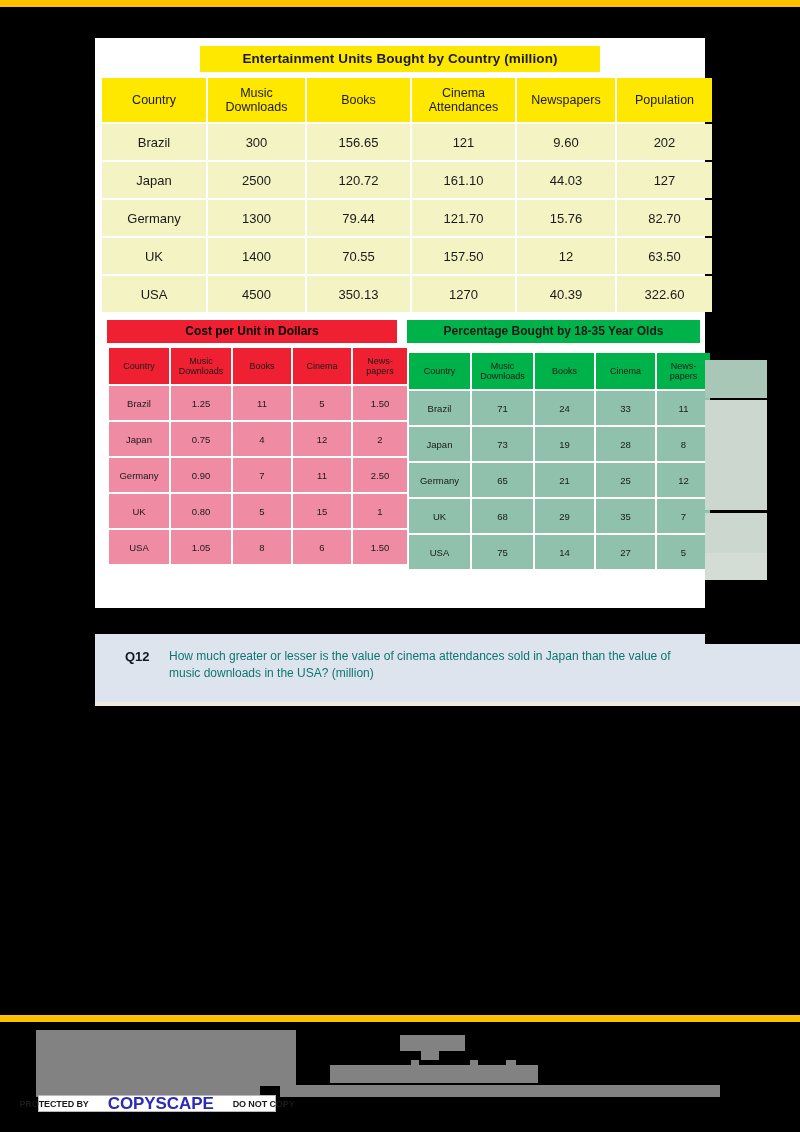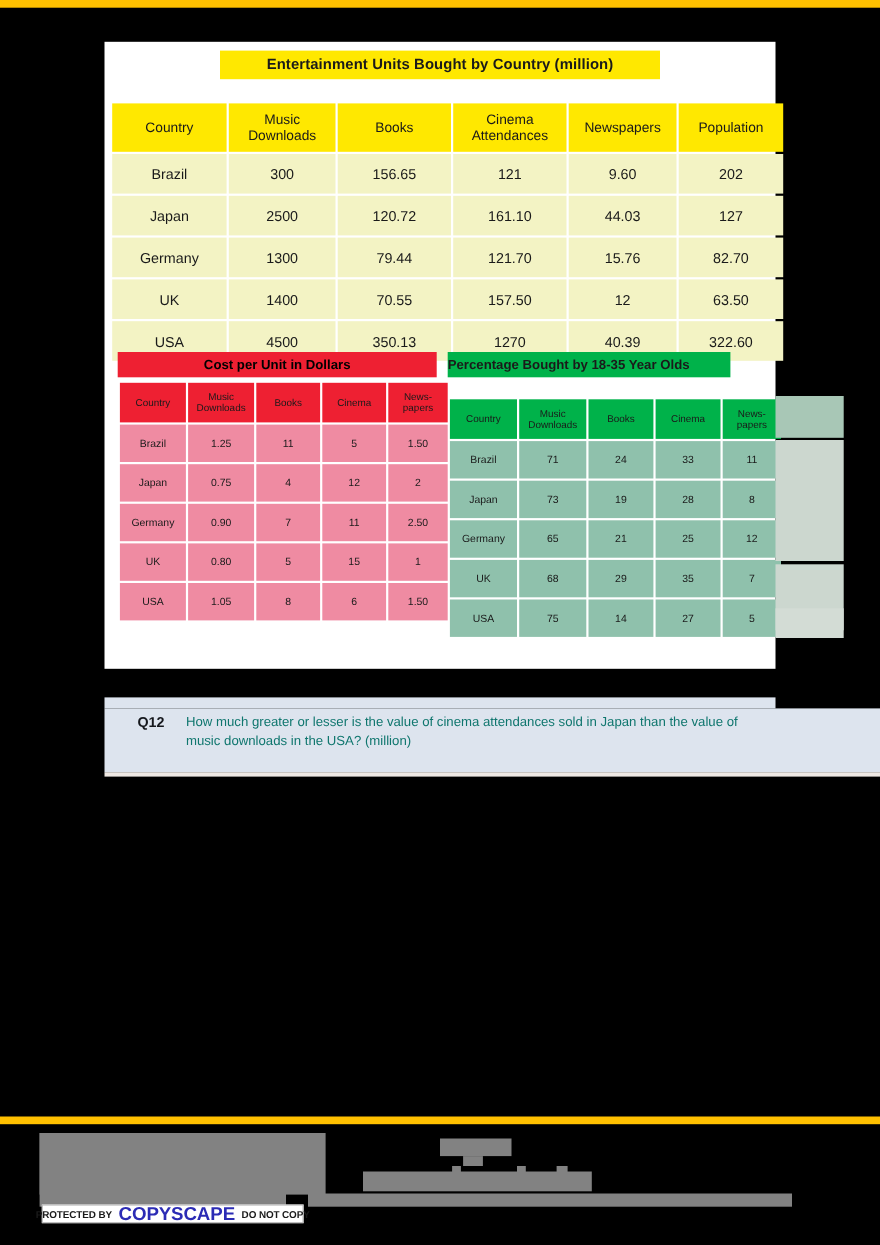--- a/index.html
+++ b/index.html
@@ -24,21 +24,21 @@
     background: #ffffff;
   }
 
   
   table.grid { border-collapse: separate; border-spacing: 2px; table-layout: fixed; }
   table.grid td, table.grid th { text-align: center; vertical-align: middle; font-weight: normal; }
 
   
   .yellow-wrap { position: absolute; left: 5px; top: 8px; width: 600px; }
   .yellow-title {
-    width: 400px; margin: 0 auto 20px auto;
+    width: 400px; margin: 0 auto 4px auto;
     background: #ffe800; color: #1a1a1a;
     font-size: 13.5px; font-weight: 600; text-align: center;
     padding: 5px 0 6px 0; letter-spacing: .1px;
   }
   table.yellow { width: 600px; }
   table.yellow th {
     background: #ffe800; color: #1a1a1a;
     font-size: 12.5px; line-height: 1.12; padding: 7px 2px;
     height: 44px;
   }
@@ -60,23 +60,23 @@
     font-size: 9px; line-height: 1.12; padding: 5px 1px; height: 36px;
   }
   table.red td {
     background: #ef8ba2; color: #1a1a1a;
     font-size: 9.5px; height: 34px; padding: 1px;
   }
 
   
   .green-wrap { position: absolute; left: 312px; top: 282px; width: 293px; }
   .green-title {
-    width: 257px; background: #00b24a; color: #1a1a1a;
-    font-size: 12px; font-weight: 600; 
-    padding: 4px 0 5px 0; margin-bottom: 18px;
+    width: 293px; background: #00b24a; color: #1a1a1a;
+    font-size: 12px; font-weight: 600; text-align: center;
+    padding: 4px 0 5px 0; margin-bottom: 8px;
   }
   table.green { width: 293px; }
   table.green th {
     background: #00b24a; color: #1a1a1a;
     font-size: 9px; line-height: 1.12; padding: 5px 1px; height: 36px;
   }
   table.green td {
     background: #8fc1ac; color: #1a1a1a;
     font-size: 9.5px; height: 34px; padding: 1px;
   }
@@ -125,21 +125,21 @@
   .r5 { left: 330px; top: 1065px; width: 208px; height: 18px; }
   .r6 { left: 411px; top: 1060px; width: 8px;   height: 7px;  }
   .r7 { left: 470px; top: 1060px; width: 8px;   height: 7px;  }
   .r8 { left: 506px; top: 1060px; width: 10px;  height: 7px;  }
   .r9 { left: 280px; top: 1085px; width: 440px; height: 12px; }
 
   .copyscape {
     position: absolute; left: 38px; top: 1095px; width: 238px; height: 17px;
     background: #ffffff; border: 1px solid #b9b9b9;
     font-size: 9px; font-weight: bold; color: #1a1a1a;
-    display: flex; align-items: center; justify-content: center; gap: 6px;
+    display: flex; align-items: center; justify-content: center; gap: 19px;
     letter-spacing: -.1px; white-space: nowrap;
   }
   .cs-brand { color: #2b2bb5; font-size: 17px; font-weight: bold; }
 
   .logo-box {
     position: absolute; left: 575px; top: 1024px; width: 220px; height: 62px;
     background: #ffffff; display: flex; align-items: center;
   }
   .logo-mark { width: 56px; height: 58px; flex: none; }
   .logo-text { flex: 1; padding-right: 8px; }

